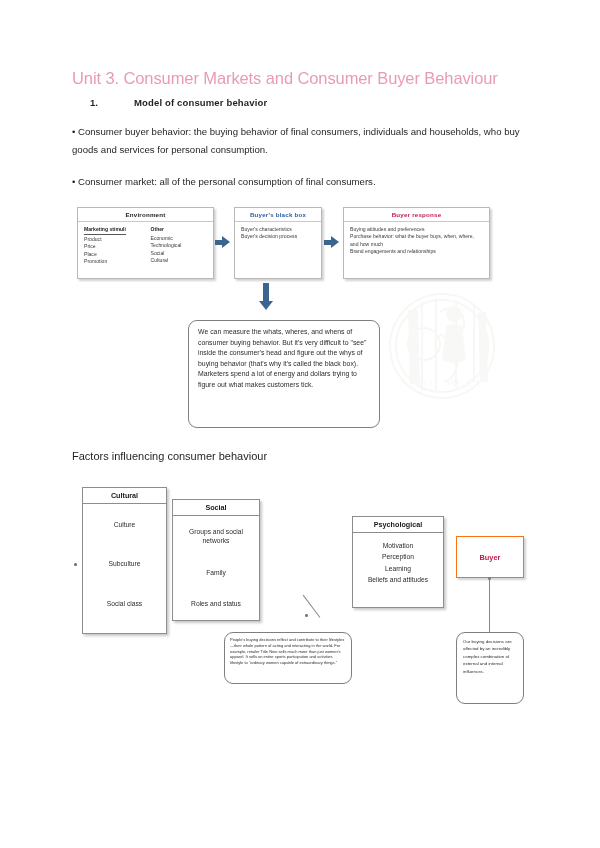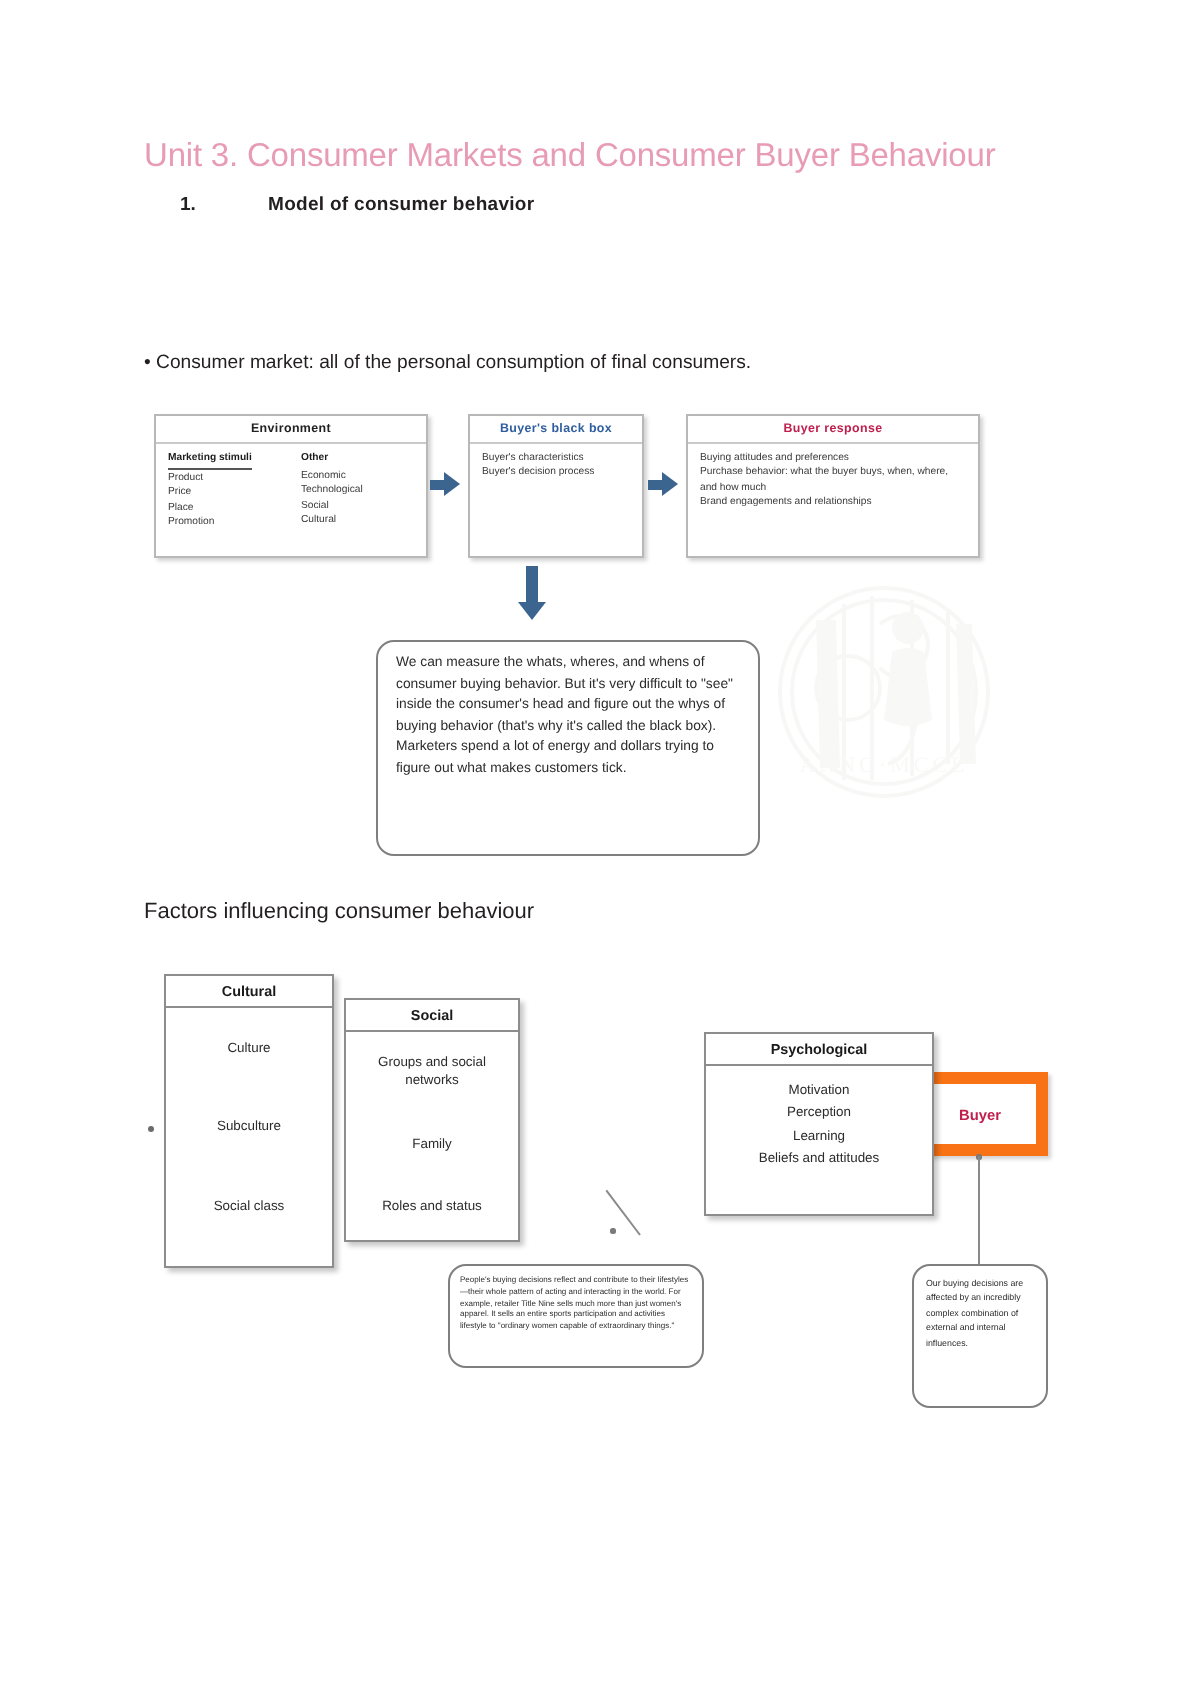--- a/index.html
+++ b/index.html
@@ -221,29 +221,29 @@
   #box-social { left: 172px; top: 499px; width: 88px; height: 122px; z-index: 4; }
   #box-social .fbd { padding-top: 11px; }
   #box-social .fbd .item { margin-bottom: 22px; }
   #box-social .fbd .item:last-child { margin-bottom: 0; }
 
   #box-personal { left: 268px; top: 505px; width: 77px; height: 110px; z-index: 3; }
   #box-personal .fbd { padding-top: 7px; line-height: 8.8px; }
   #box-personal .fbd .item { margin-bottom: 4px; }
   #box-personal .fbd .item:last-child { margin-bottom: 0; }
 
-  #box-psych { left: 352px; top: 516px; width: 115px; height: 92px; z-index: 2; }
+  #box-psych { left: 352px; top: 516px; width: 92px; height: 92px; z-index: 2; }
   #box-psych .fbd { padding-top: 8px; line-height: 9.4px; }
   #box-psych .fbd .item { margin-bottom: 2px; }
 
   #box-buyer {
     position: absolute;
     left: 456px; top: 536px; width: 68px; height: 42px;
     background: #ffffff;
-    border: 6px solid #f97316;
+    border: 1px solid #f97316;
     box-shadow: 1.5px 1.5px 2px rgba(0,0,0,0.18);
     box-sizing: border-box;
     display: flex; align-items: center; justify-content: center;
   }
   #box-buyer .buyer-label {
     font-size: 7.4px;
     font-weight: bold;
     color: #c0204e;
   }
 
@@ -304,20 +304,21 @@
       <path d="M68 44 q8 -4 16 0 l4 34 q-12 6 -24 0 z"></path>
       <path d="M30 28 h10 l2 74 h-10 z"></path>
       <path d="M100 30 h8 l2 70 h-8 z"></path>
       <text x="64" y="104" font-size="11" text-anchor="middle" font-family="Liberation Serif, serif" letter-spacing="2">ANNO·MCCL</text>
     </g>
   </svg>
 
   <div class="doc-title">Unit 3. Consumer Markets and Consumer Buyer Behaviour</div>
   <div class="list-number">1.</div>
   <div class="list-heading">Model of consumer behavior</div>
+  <div class="para p1">• Consumer buyer behavior: the buying behavior of final consumers, individuals and households, who buy goods and services for personal consumption.</div>
   <div class="para p2">• Consumer market: all of the personal consumption of final consumers.</div>
   <div class="section-label">Factors influencing consumer behaviour</div>
   <div class="side-bullet"></div>
 
   <div class="fig1">
 
     <div class="mbox" id="box-environment">
       <div class="hd">Environment</div>
       <div class="bd">
         <div class="env-cols">

